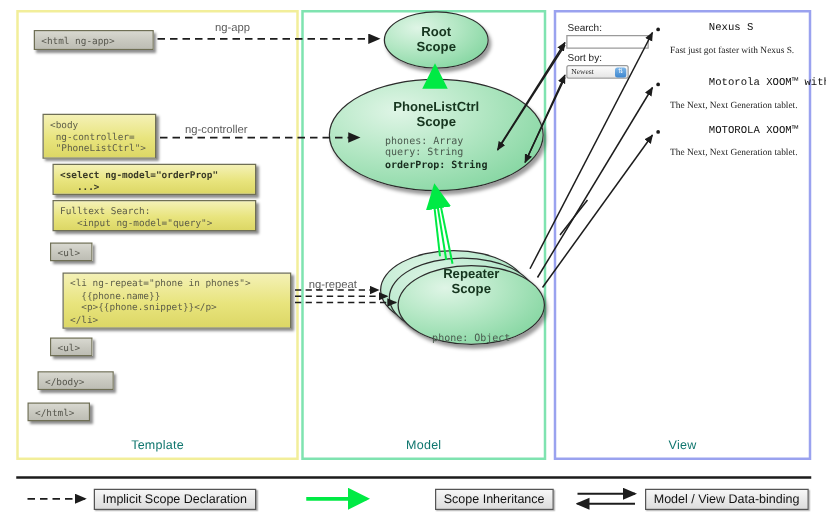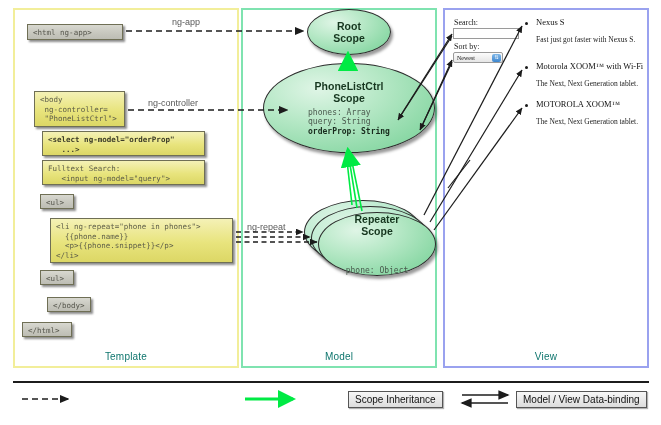--- a/index.html
+++ b/index.html
@@ -60,21 +60,21 @@
   }
   .scope .props b{color:#182b1d;}
   .scope-ghost{
     position:absolute;border-radius:50%;border:1px solid #2c2c2c;
     background:radial-gradient(ellipse at 32% 28%, #dff5e6 0%, #bdead0 45%, #8bd9a6 100%);
     box-shadow:2px 3px 3px rgba(0,0,0,.35);
   }
 
   
   .view-label{
-    position:absolute;font-family:Liberation Serif, serif;
+    position:absolute;font-family:Liberation Sans, sans-serif;
     font-size:8px;color:#1a1a1a;white-space:nowrap;
   }
   .view-input{
     position:absolute;box-sizing:border-box;background:#fff;
     border:1px solid #9a9a9a;
   }
   .view-select{
     position:absolute;box-sizing:border-box;height:11px;
     background:linear-gradient(180deg,#fcfcfc,#e6e6e6);
     border:1px solid #9a9a9a;border-radius:2px;
@@ -83,22 +83,22 @@
   }
   .view-select .sel-btn{
     position:absolute;right:1px;top:1px;width:9px;height:8px;
     background:linear-gradient(180deg,#7fb7e8,#3d86cf);
     border-radius:2px;color:#fff;font-size:5px;line-height:8px;text-align:center;
   }
   .bullet{
     position:absolute;width:3px;height:3px;border-radius:50%;background:#1a1a1a;
   }
   .view-item-title{
-    position:absolute;font-family:Liberation Serif, serif;
-    font-size:8.5px;color:#111;white-space:nowrap;
+    position:absolute;font-family:Liberation Mono, monospace;
+    font-size:8.5px;color:#111;white-space:nowrap;margin-left:31px;
   }
   .view-item-snippet{
     position:absolute;font-family:"Liberation Serif",serif;
     font-size:7.5px;color:#222;white-space:nowrap;
   }
 
   
   #legend-rule{position:absolute;left:13px;top:381px;width:636px;height:2px;background:#1c1c1c;}
   .legend-box{
     position:absolute;box-sizing:border-box;
@@ -138,21 +138,21 @@
 
   <div class="codebox grey" style="left:40px;top:194px;width:34px;height:15px;">&lt;ul&gt;</div>
 
   <div class="codebox" style="left:50px;top:218px;width:183px;height:45px;">&lt;li ng-repeat="phone in phones"&gt;
   {{phone.name}}
   &lt;p&gt;{{phone.snippet}}&lt;/p&gt;
 &lt;/li&gt;</div>
 
   <div class="codebox grey" style="left:40px;top:270px;width:34px;height:15px;">&lt;ul&gt;</div>
 
-  <div class="codebox grey" style="left:47px;top:297px;width:44px;height:15px;">&lt;/body&gt;</div>
+  <div class="codebox grey" style="left:30px;top:297px;width:61px;height:15px;">&lt;/body&gt;</div>
 
   <div class="codebox grey" style="left:22px;top:322px;width:50px;height:15px;">&lt;/html&gt;</div>
 
   <div class="conn-label" style="left:172px;top:17px;">ng-app</div>
   <div class="conn-label" style="left:148px;top:98px;">ng-controller</div>
   <div class="conn-label" style="left:247px;top:222px;">ng-repeat</div>
 
   <div class="scope" style="left:307px;top:9px;width:82px;height:44px;">
     <div class="title">
       <span>Root</span><br>
@@ -242,16 +242,17 @@
     <line x1="448" y1="188" x2="470" y2="160" stroke="#1c1c1c" stroke-width="1.2"></line>
 
     <line x1="22" y1="399" x2="68" y2="399" stroke="#1c1c1c" stroke-width="1.4" stroke-dasharray="6,4" marker-end="url(#ah-black)"></line>
     <line x1="245" y1="399" x2="293" y2="399" stroke="#00ea44" stroke-width="3" marker-end="url(#ah-green)"></line>
     <line x1="462" y1="395" x2="508" y2="395" stroke="#1c1c1c" stroke-width="1.6" marker-end="url(#ah-black)"></line>
     <line x1="508" y1="403" x2="462" y2="403" stroke="#1c1c1c" stroke-width="1.6" marker-end="url(#ah-black)"></line>
   </svg>
 
   <div id="legend-rule"></div>
 
+  <div class="legend-box" style="left:75px;top:391px;">Implicit Scope Declaration</div>
   <div class="legend-box" style="left:300px;top:391px;margin-left:48px;">Scope Inheritance</div>
   <div class="legend-box" style="left:516px;top:391px;">Model / View Data-binding</div>
 
 </div>
 
 </body></html>

